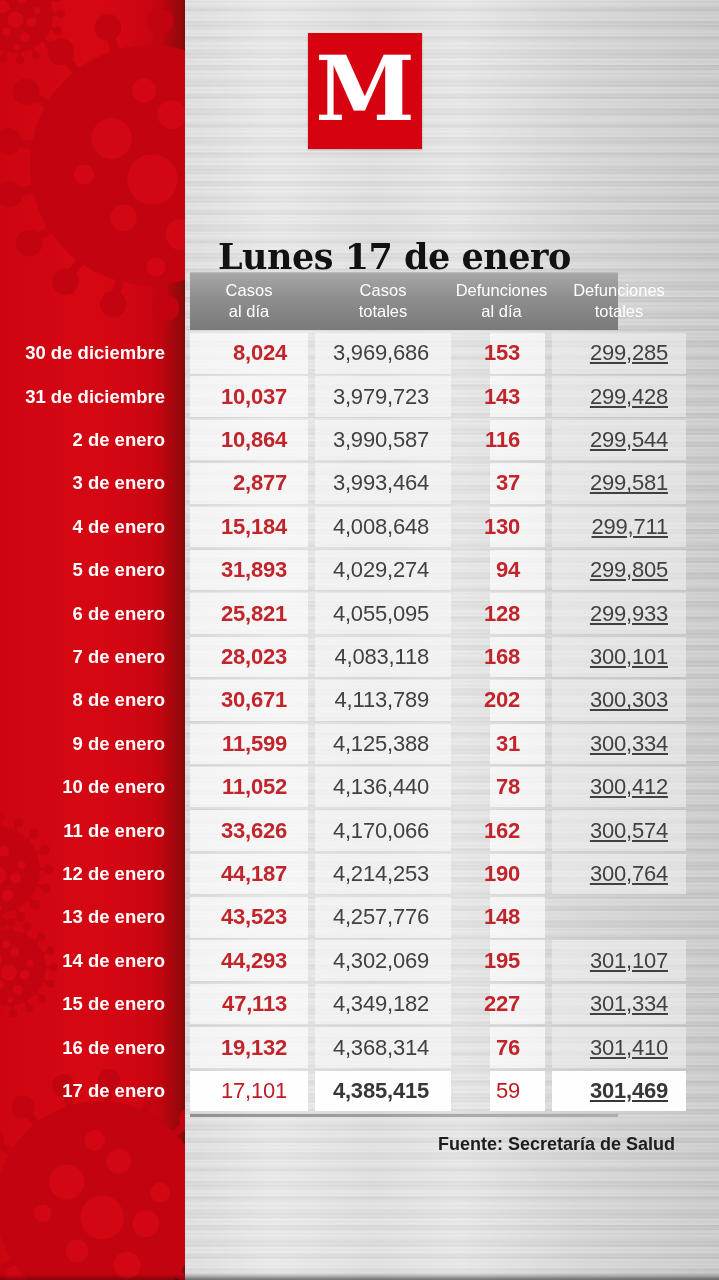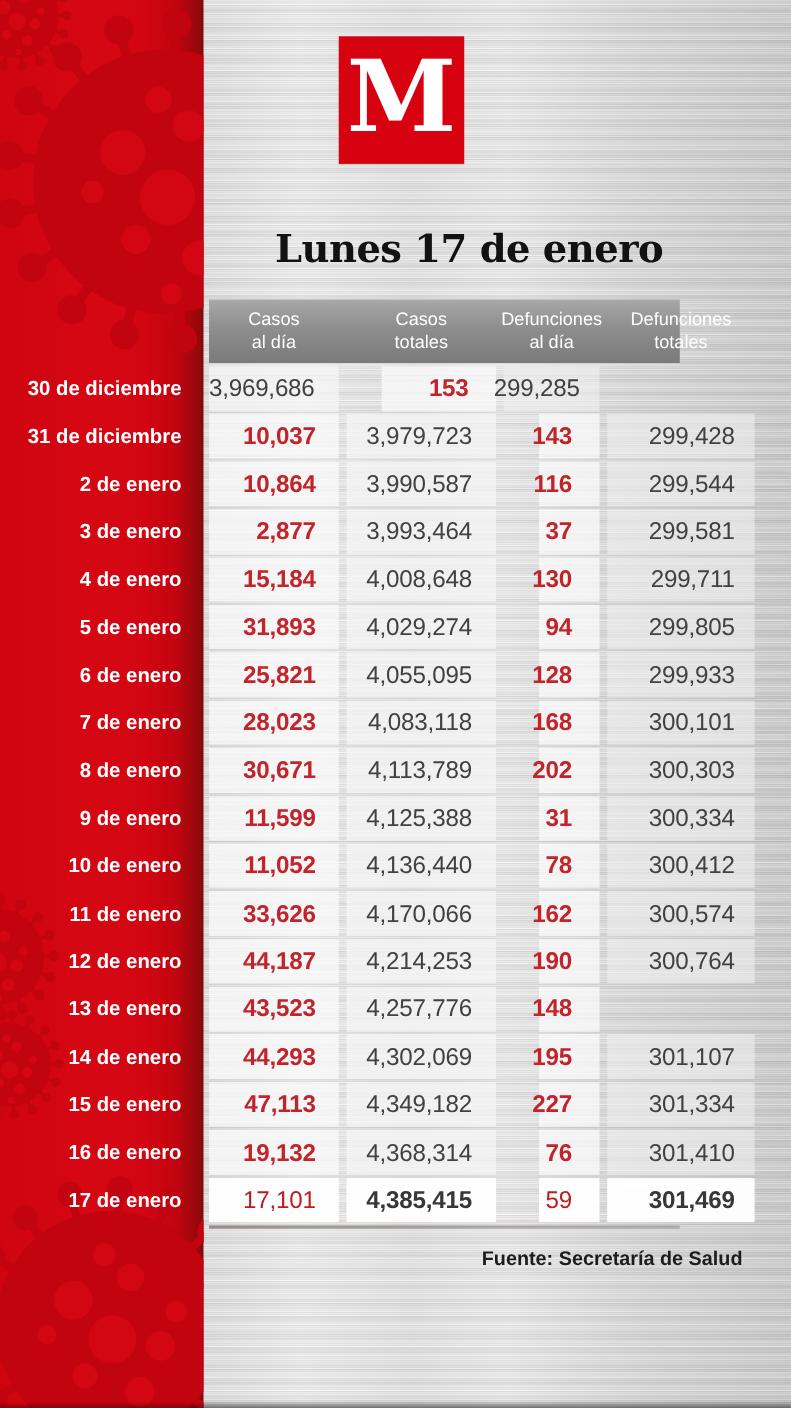--- a/index.html
+++ b/index.html
@@ -28,23 +28,23 @@
   .logo{
     position:absolute;left:308px;top:33px;width:114px;height:116px;
     background:#d6020f;display:flex;align-items:center;justify-content:center;
     box-shadow:0 1px 2px rgba(0,0,0,0.25);
   }
   .logo-letter{
     color:#ffffff;font-family:"DejaVu Serif","Liberation Serif",serif;
     font-weight:700;font-size:90px;line-height:1;transform:translateY(-3px);
   }
   .title{
-    position:absolute;left:218px;top:206px;
+    position:absolute;left:218px;top:236px;
     font-family:"DejaVu Serif","Liberation Serif",serif;font-weight:700;
-    font-size:35px;color:#121212;letter-spacing:-0.5px;white-space:nowrap;margin-left:32px;
+    font-size:35px;color:#121212;letter-spacing:-0.5px;white-space:nowrap;
   }
   .table{position:absolute;left:0;top:272px;width:618px;}
   .header-row{
     position:relative;display:grid;
     grid-template-columns:183px 118px 136px 87px 134px;column-gap:7px;
     height:58px;margin-bottom:3px;
   }
   .header-bg{
     position:absolute;left:190px;right:0;top:0;bottom:0;
     background:linear-gradient(180deg,#a8a8a8 0%,#8e8e8e 45%,#7a7a7a 100%);
@@ -60,21 +60,21 @@
     column-gap:7px;height:43.4px;position:relative;
   }
   .cell{
     height:40.5px;display:flex;align-items:center;justify-content:flex-end;
     font-size:22px;letter-spacing:-0.2px;box-sizing:border-box;
   }
   .date{color:#ffffff;font-size:18.5px;font-weight:700;padding-right:18px;letter-spacing:0;}
   .c1{background:rgba(251,251,251,0.74);padding-right:21px;color:#c2242b;font-weight:700;}
   .c2{background:rgba(247,247,247,0.72);padding-right:22px;color:#414043;}
   .c3{background:rgba(251,251,251,0.74);padding-right:25px;color:#c2242b;font-weight:700;margin-left:32px;}
-  .c4{background:rgba(240,240,240,0.60);padding-right:18px;color:#414043;}
+  .c4{background:rgba(240,240,240,0.60);padding-right:18px;color:#414043;text-decoration:underline;}
   .row.hl .c1,.row.hl .c3{background:rgba(255,255,255,0.96);color:#bf1b23;font-weight:400;}
   .row.hl .c2,.row.hl .c4{background:rgba(255,255,255,0.96);color:#373638;font-weight:700;}
   .row.hl::after{
     content:"";position:absolute;left:190px;right:0;bottom:-3px;height:3.5px;
     background:linear-gradient(90deg,rgba(85,72,66,0.55),rgba(85,72,66,0.30));
   }
   .footer{
     position:absolute;right:44px;top:1134px;font-size:18px;font-weight:700;
     color:#1d1d1d;white-space:nowrap;
   }
@@ -349,20 +349,21 @@
       <span>al día</span>
     </div>
     <div class="hcell">
       <span>Defunciones</span>
       <span>totales</span>
     </div>
   </div>
   <div id="rows-container">
       <div class="row">
         <div class="cell date">30 de diciembre</div>
+        <div class="cell c1">8,024</div>
         <div class="cell c2">3,969,686</div>
         <div class="cell c3">153</div>
         <div class="cell c4">299,285</div>
       </div>
       <div class="row">
         <div class="cell date">31 de diciembre</div>
         <div class="cell c1">10,037</div>
         <div class="cell c2">3,979,723</div>
         <div class="cell c3">143</div>
         <div class="cell c4">299,428</div>

